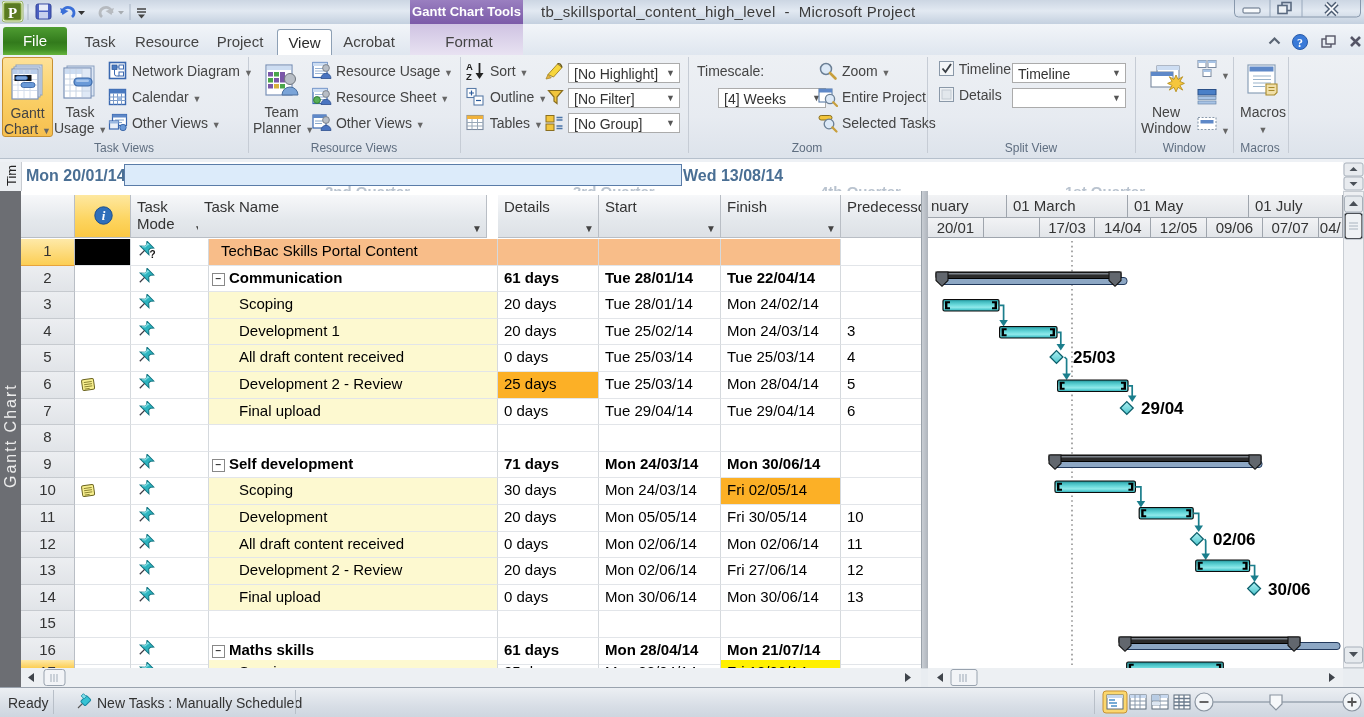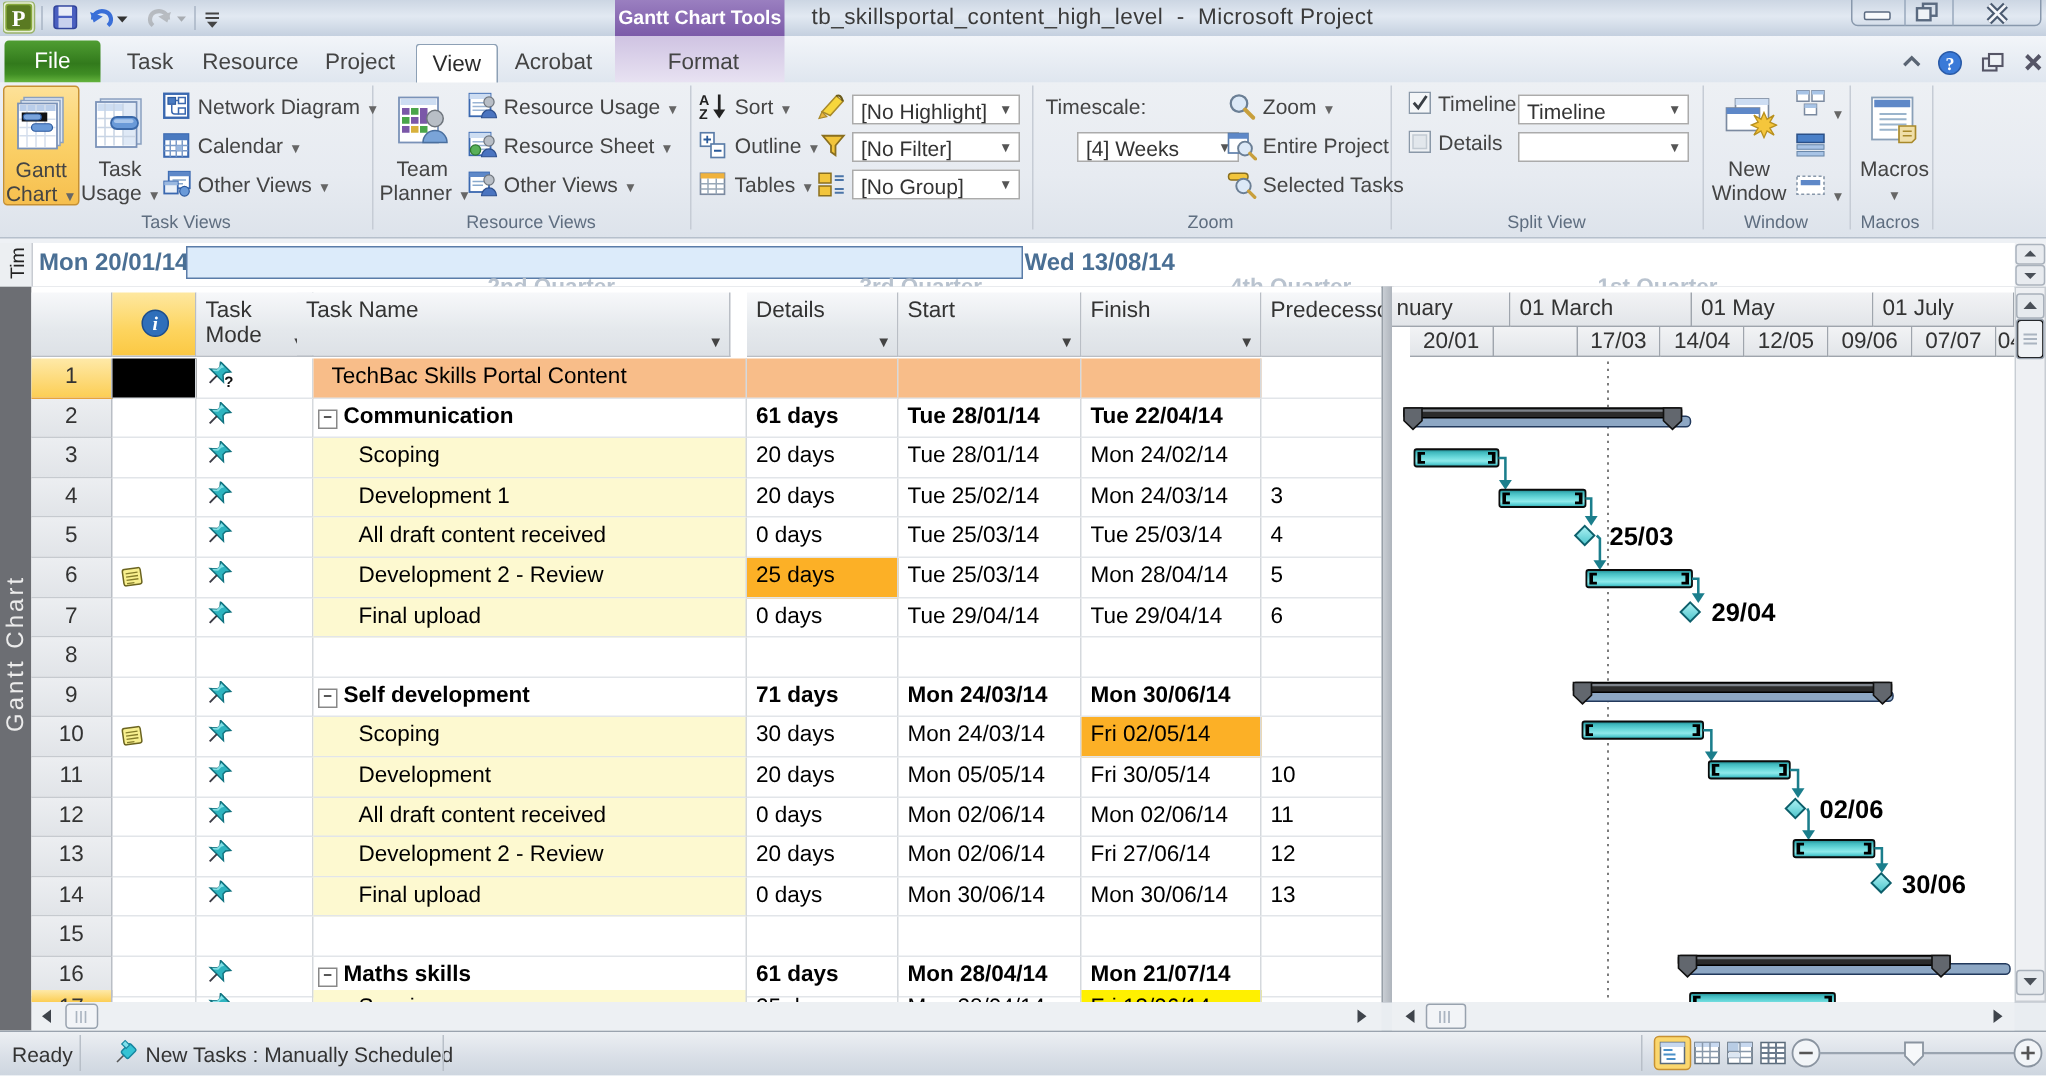--- a/index.html
+++ b/index.html
@@ -631,21 +631,21 @@
 
 </div>
   <div class="abs" id="splitter"></div>
   <div class="abs" id="gantt">
 <div class="abs" style="left:0;top:4px;width:415px;height:23px;">
 <div class="tst" style="left:0px;top:0;width:79px;height:23px;padding:2px 0 0 3px;">nuary</div>
 <div class="tst" style="left:79px;top:0;width:121px;height:23px;padding:2px 0 0 6px;">01 March</div>
 <div class="tst" style="left:200px;top:0;width:121px;height:23px;padding:2px 0 0 6px;">01 May</div>
 <div class="tst" style="left:321px;top:0;width:94px;height:23px;padding:2px 0 0 6px;">01 July</div>
 </div>
-<div class="abs" style="left:0;top:27px;width:415px;height:20px;margin-left:12px;">
+<div class="abs" style="left:0;top:27px;width:415px;height:20px;">
 <div class="tst" style="left:0.0px;top:0;width:55.8px;height:20px;text-align:center;padding-top:1px;">20/01</div>
 <div class="tst" style="left:55.8px;top:0;width:55.8px;height:20px;text-align:center;padding-top:18px;">17/02</div>
 <div class="tst" style="left:111.6px;top:0;width:55.8px;height:20px;text-align:center;padding-top:1px;">17/03</div>
 <div class="tst" style="left:167.4px;top:0;width:55.8px;height:20px;text-align:center;padding-top:1px;">14/04</div>
 <div class="tst" style="left:223.2px;top:0;width:55.8px;height:20px;text-align:center;padding-top:1px;">12/05</div>
 <div class="tst" style="left:279.0px;top:0;width:55.8px;height:20px;text-align:center;padding-top:1px;">09/06</div>
 <div class="tst" style="left:334.8px;top:0;width:55.8px;height:20px;text-align:center;padding-top:1px;">07/07</div>
 <div class="tst" style="left:390.6px;top:0;width:24.4px;height:20px;text-align:center;padding-top:1px;">04/</div>
 </div>
 <svg class="abs" style="left:0;top:47px;" width="415" height="430" viewBox="0 0 415 430">

